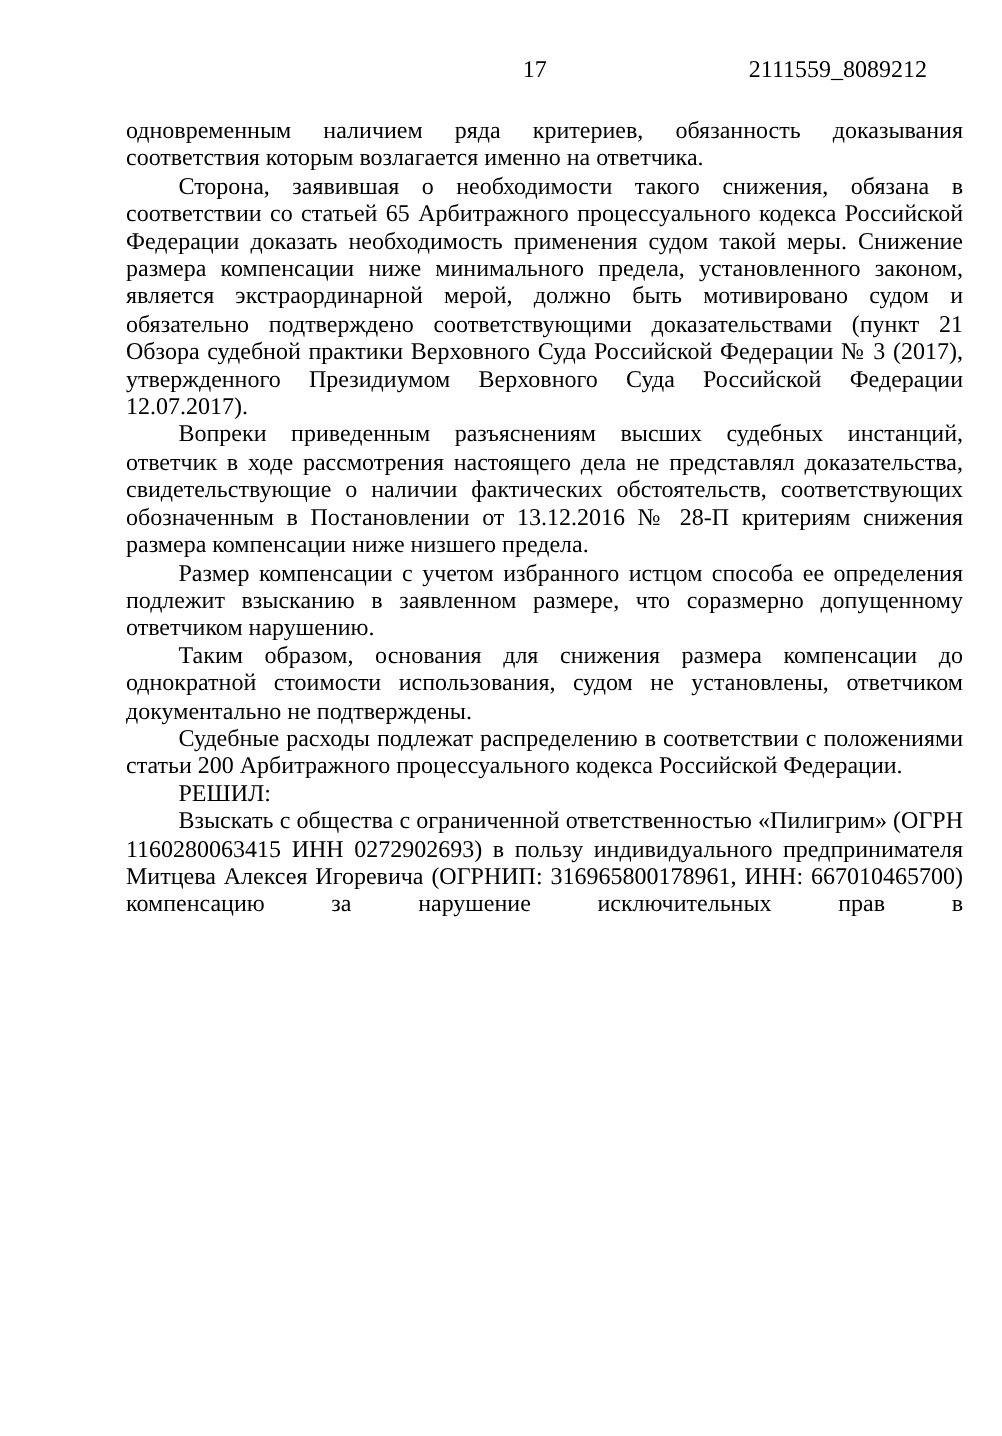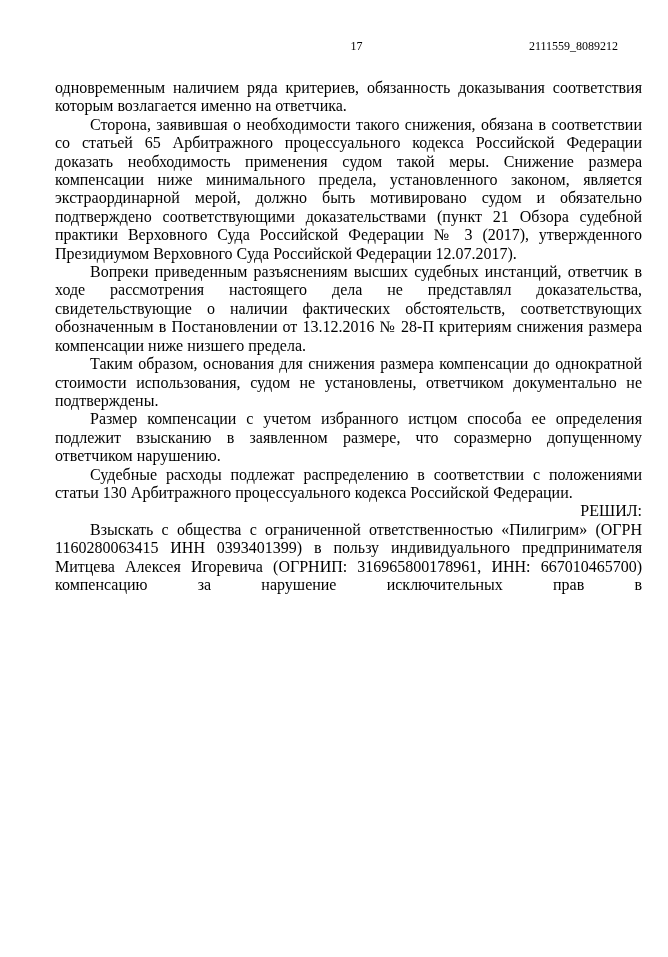--- a/index.html
+++ b/index.html
@@ -16,75 +16,75 @@
     position: absolute;
     inset: 0;
     background: #ffffff;
   }
   .header {
     position: absolute;
     top: 37px;
     left: 71px;
     right: 26px;
     height: 19px;
-    font-size: 12px;
+    font-size: 16px;
     line-height: 19px;
   }
   .page-num {
     position: absolute;
     left: 0; right: 0;
     text-align: center;
   }
   .doc-id {
     position: absolute;
     right: 24px;
     top: 0;
     white-space: nowrap;
   }
   .content {
     position: absolute;
     top: 79px;
-    left: 55px;
+    left: 84px;
     right: 26px;
     font-size: 16px;
     line-height: 18.4px;
     text-align: justify;
     text-justify: inter-word;
     hyphens: none;
     -webkit-hyphens: none;
   }
   .content p {
     margin: 0;
     padding: 0;
     text-indent: 35px;
   }
   .content p.no-indent { text-indent: 0; }
   .content p.continues { text-align-last: justify; }
   .ruling-heading {
-    text-align: right;
+    text-align: left;
     text-indent: 0;
     margin: 18.4px 0;
   }
 </style>
 </head>
 <body>
 
 <div class="page">
 
   <div class="header">
     <span class="page-num">17</span>
     <span class="doc-id">2111559_8089212</span>
   </div>
 
   <div class="content">
     <p class="no-indent">одновременным наличием ряда критериев, обязанность доказывания соответствия которым возлагается именно на ответчика.</p>
     <p>Сторона, заявившая о необходимости такого снижения, обязана в соответствии со статьей 65 Арбитражного процессуального кодекса Российской Федерации доказать необходимость применения судом такой меры. Снижение размера компенсации ниже минимального предела, установленного законом, является экстраординарной мерой, должно быть мотивировано судом и обязательно подтверждено соответствующими доказательствами (пункт 21 Обзора судебной практики Верховного Суда Российской Федерации № 3 (2017), утвержденного Президиумом Верховного Суда Российской Федерации 12.07.2017).</p>
     <p>Вопреки приведенным разъяснениям высших судебных инстанций, ответчик в ходе рассмотрения настоящего дела не представлял доказательства, свидетельствующие о наличии фактических обстоятельств, соответствующих обозначенным в Постановлении от 13.12.2016 № 28-П критериям снижения размера компенсации ниже низшего предела.</p>
+    <p>Размер компенсации с учетом избранного истцом способа ее определения подлежит взысканию в заявленном размере, что соразмерно допущенному ответчиком нарушению.</p>
     <p>Таким образом, основания для снижения размера компенсации до однократной стоимости использования, судом не установлены, ответчиком документально не подтверждены.</p>
-    <p>Размер компенсации с учетом избранного истцом способа ее определения подлежит взысканию в заявленном размере, что соразмерно допущенному ответчиком нарушению.</p>
-    <p>Судебные расходы подлежат распределению в соответствии с положениями статьи 130 Арбитражного процессуального кодекса Российской Федерации.</p>
+    <p>Судебные расходы подлежат распределению в соответствии с положениями статьи 200 Арбитражного процессуального кодекса Российской Федерации.</p>
 
     <p class="ruling-heading">РЕШИЛ:</p>
 
-    <p class="continues">Взыскать с общества с ограниченной ответственностью «Пилигрим» (ОГРН 1160280063415 ИНН 0393401399) в пользу индивидуального предпринимателя Митцева Алексея Игоревича (ОГРНИП: 316965800178961, ИНН: 667010465700) компенсацию за нарушение исключительных прав в</p>
+    <p class="continues">Взыскать с общества с ограниченной ответственностью «Пилигрим» (ОГРН 1160280063415 ИНН 0272902693) в пользу индивидуального предпринимателя Митцева Алексея Игоревича (ОГРНИП: 316965800178961, ИНН: 667010465700) компенсацию за нарушение исключительных прав в</p>
   </div>
 
 </div>
 
 </body></html>

